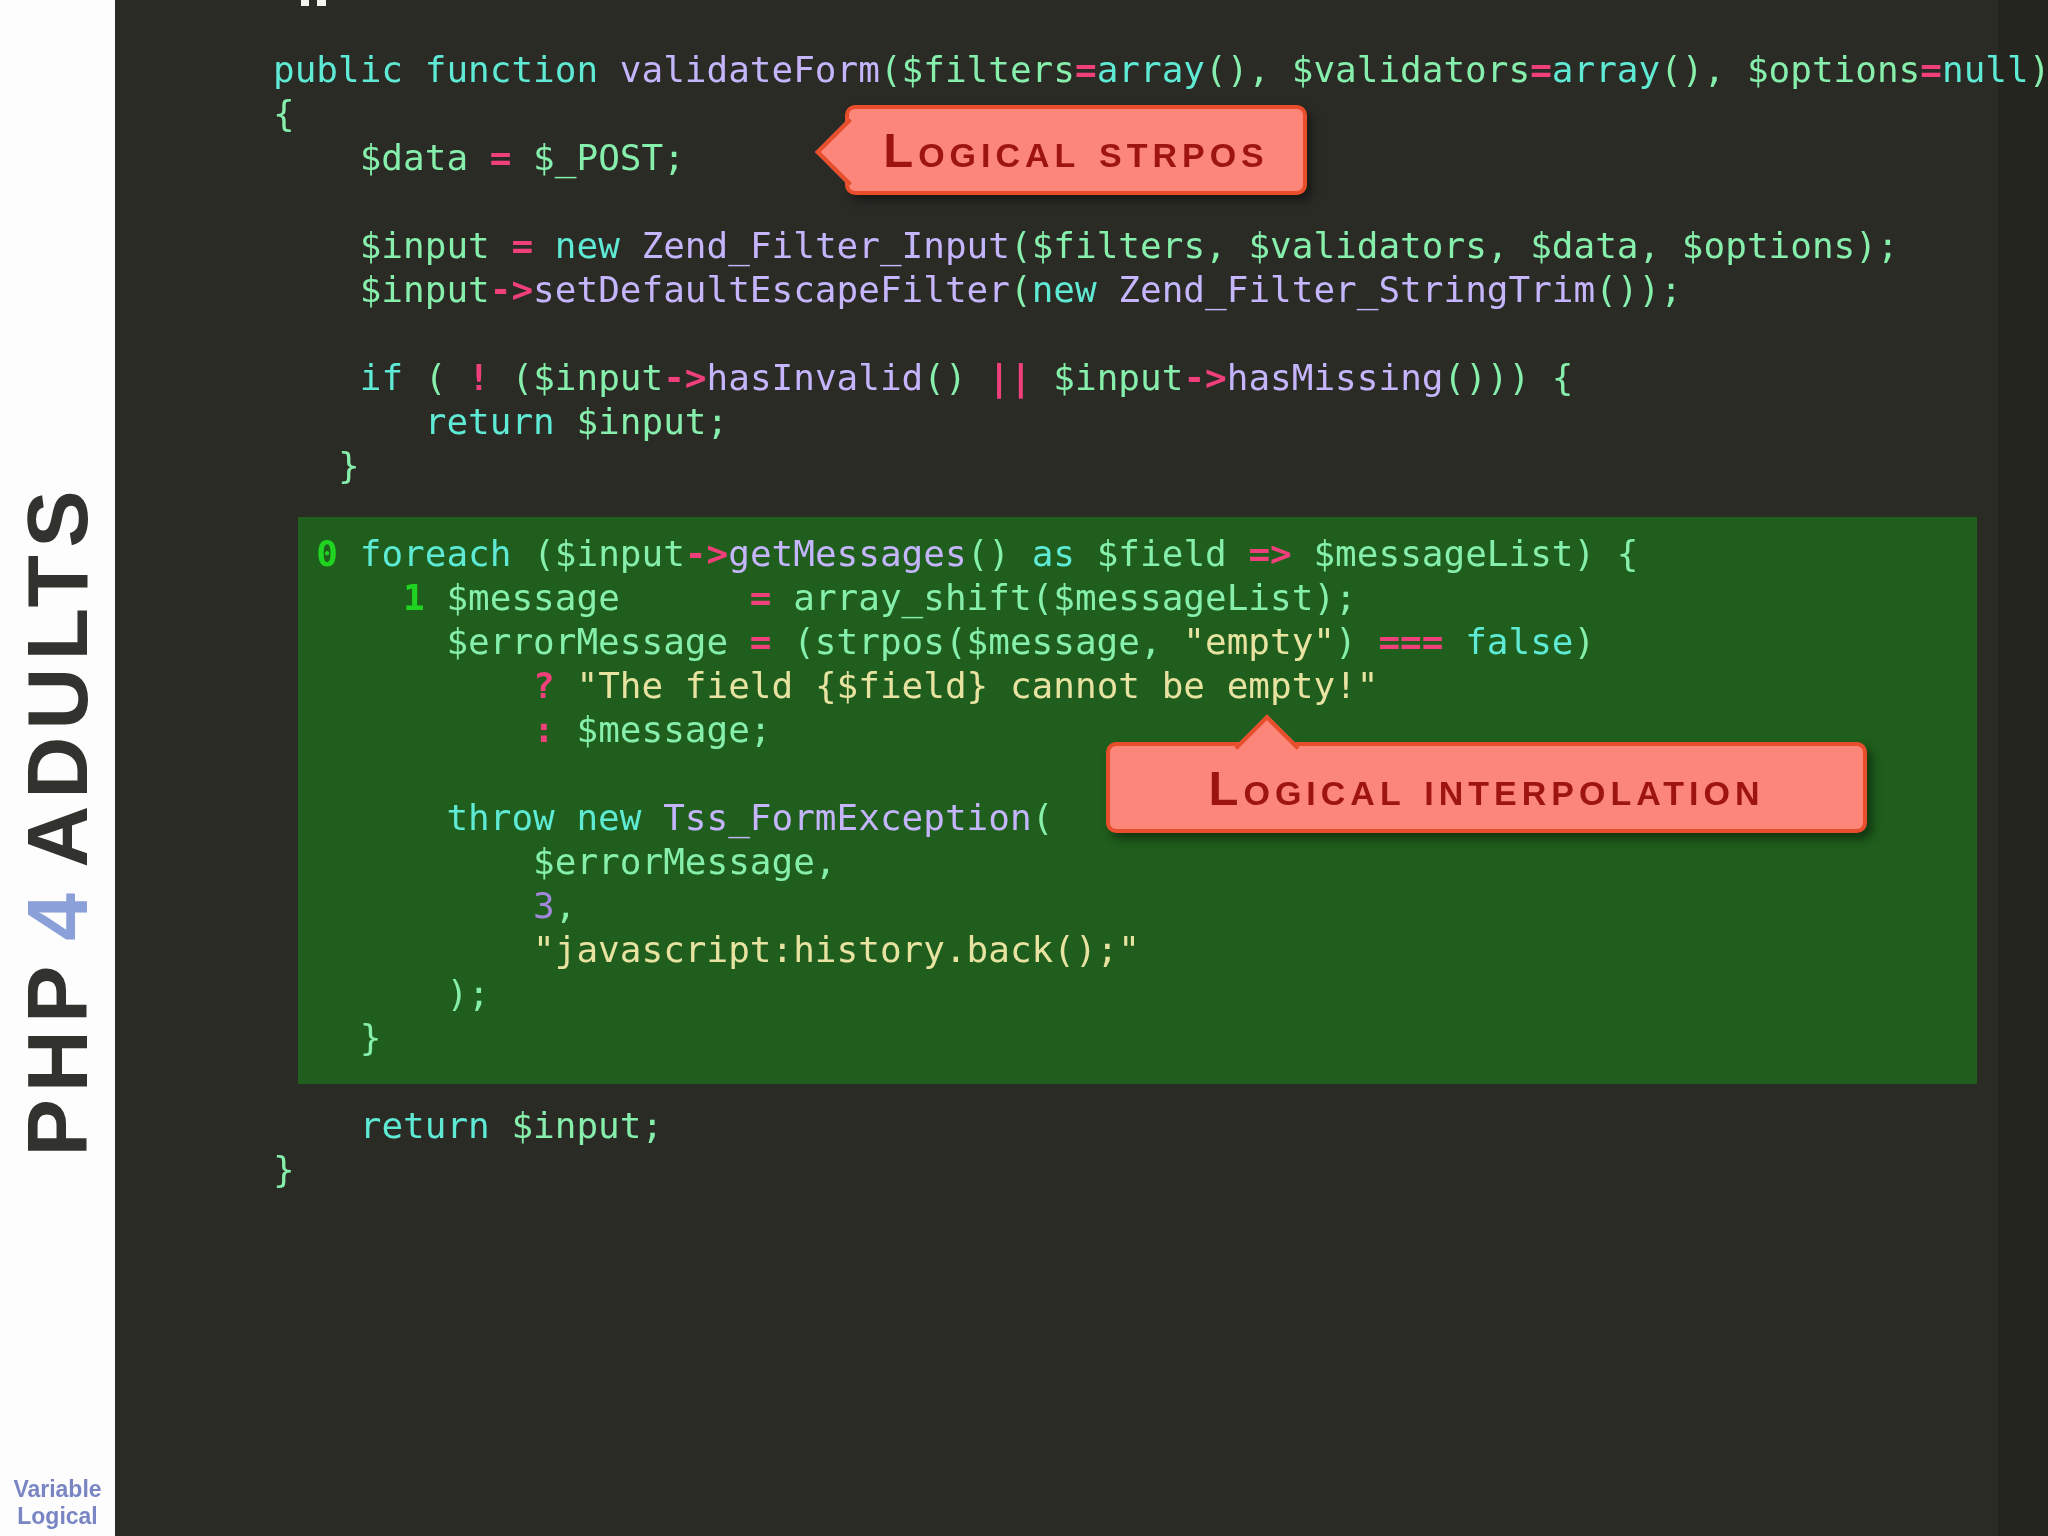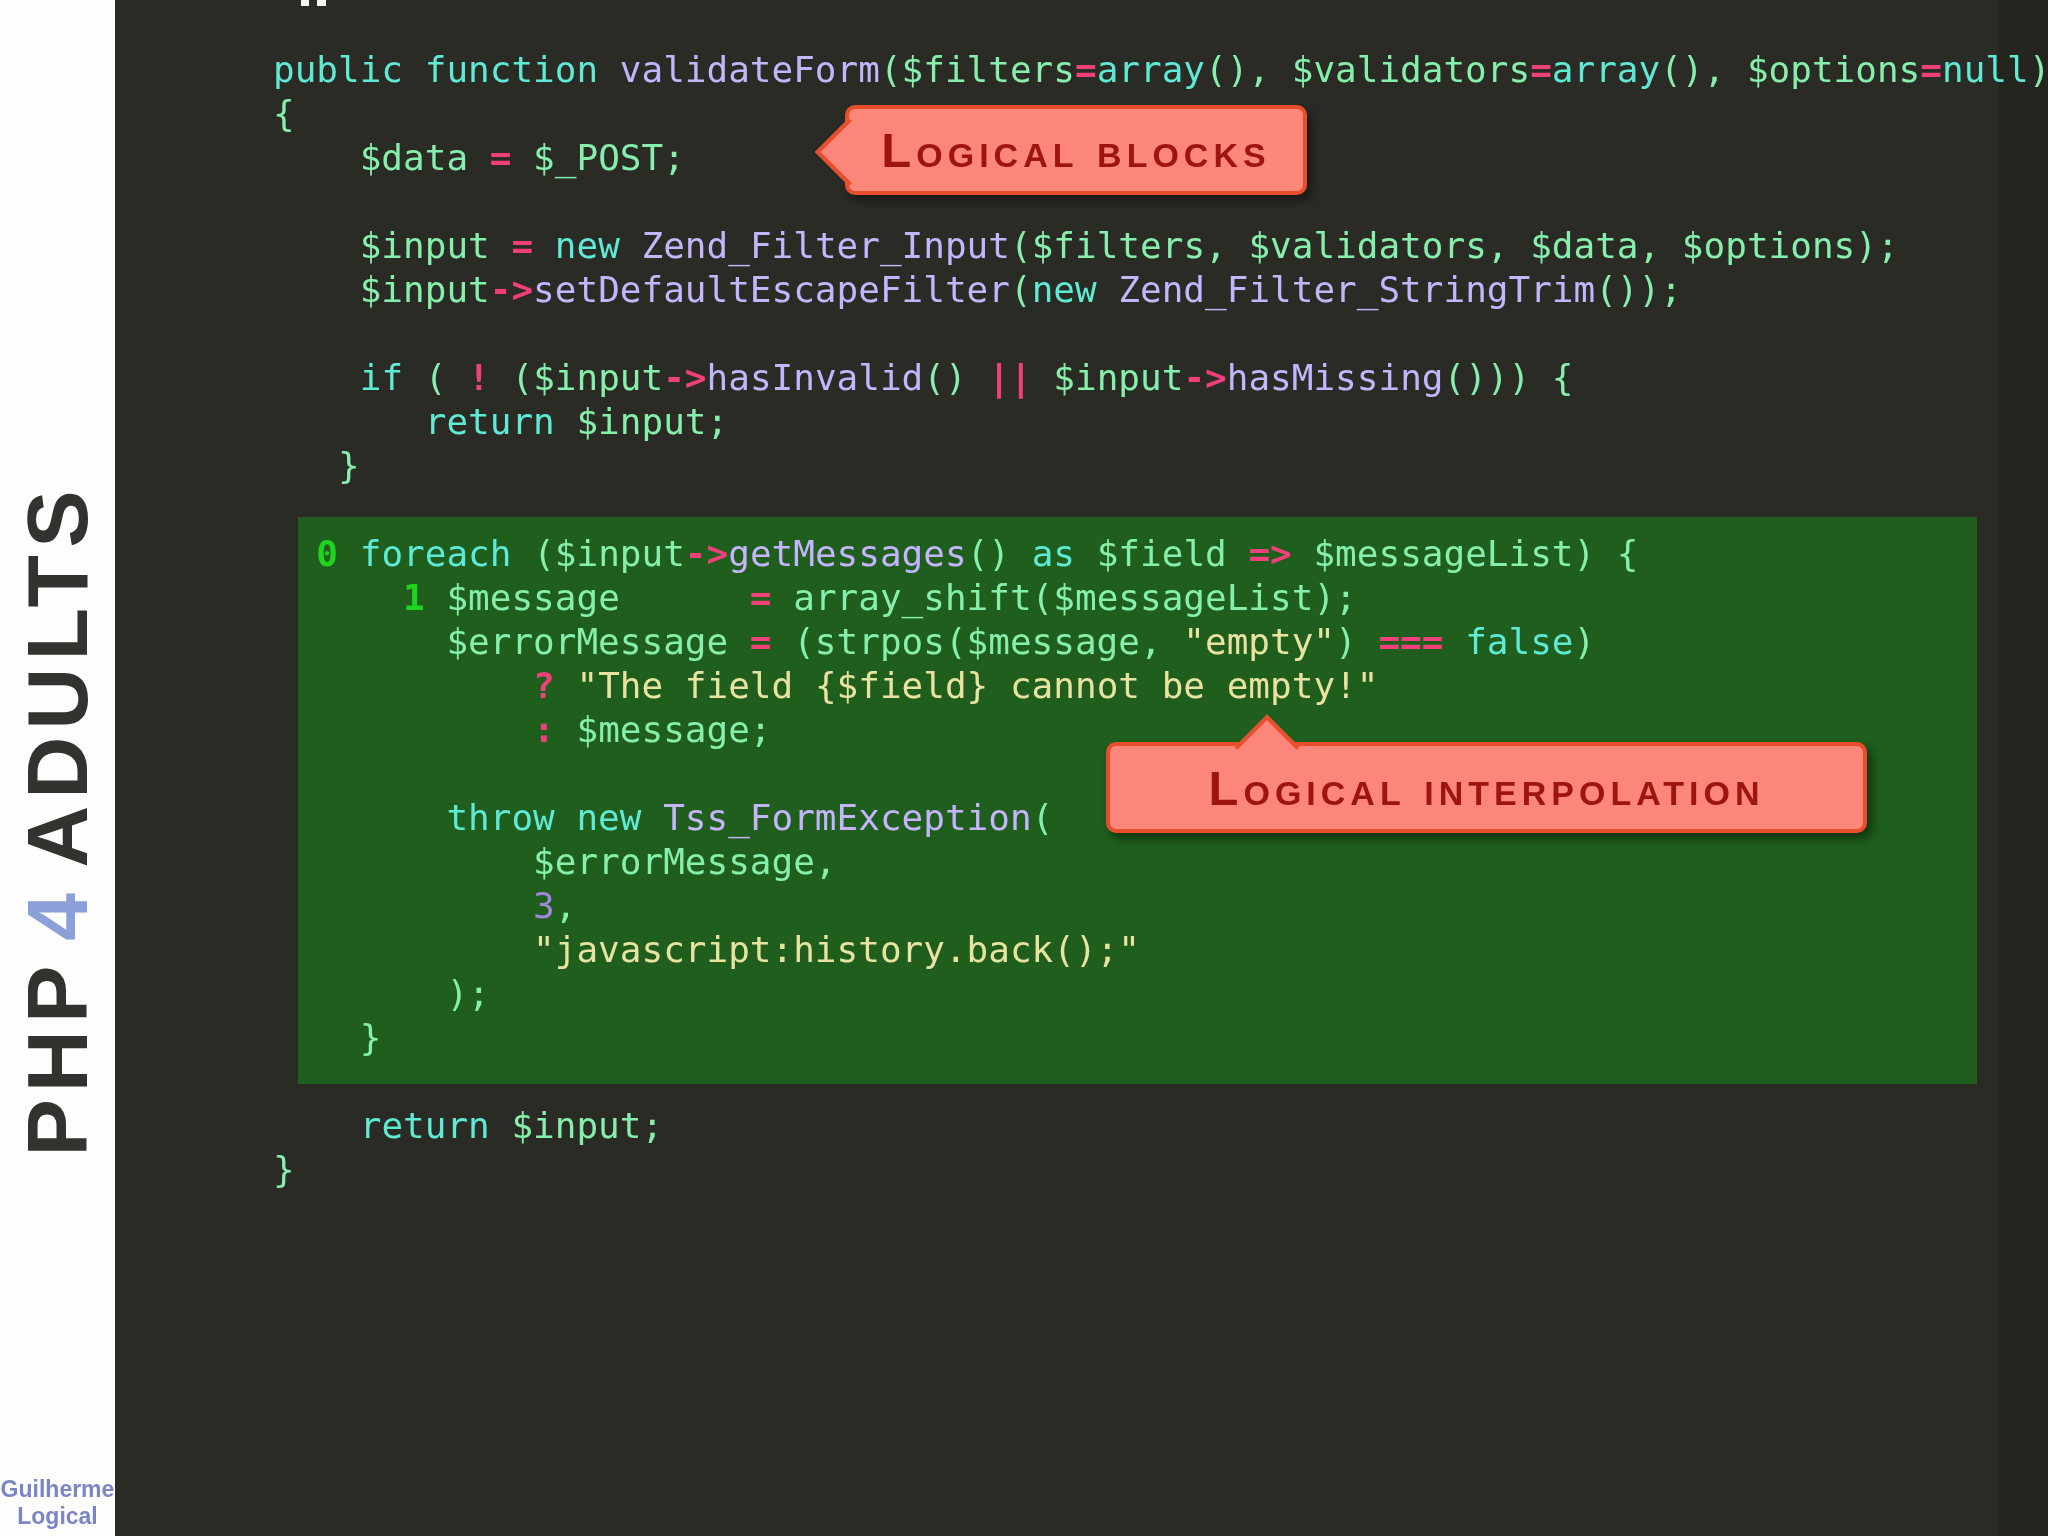--- a/index.html
+++ b/index.html
@@ -87,30 +87,30 @@
   <div class="right-shade"></div>
   <div class="green-block"></div>
 
   <div class="frag a"></div>
   <div class="frag b"></div>
 
   <div class="code"><div class="ln"><span class="tok-kw">public function </span><span class="tok-fn">validateForm</span><span class="tok-pl">($filters</span><span class="tok-op">=</span><span class="tok-kw">array</span><span class="tok-pl">(), $validators</span><span class="tok-op">=</span><span class="tok-kw">array</span><span class="tok-pl">(), $options</span><span class="tok-op">=</span><span class="tok-kw">null</span><span class="tok-pl">)</span></div><div class="ln"><span class="tok-pl">{</span></div><div class="ln"><span class="tok-pl">    $data </span><span class="tok-op">=</span><span class="tok-pl"> $_POST;</span></div><div class="ln"> </div><div class="ln"><span class="tok-pl">    $input </span><span class="tok-op">=</span><span class="tok-pl"> </span><span class="tok-kw">new</span><span class="tok-pl"> </span><span class="tok-fn">Zend_Filter_Input</span><span class="tok-pl">($filters, $validators, $data, $options);</span></div><div class="ln"><span class="tok-pl">    $input</span><span class="tok-op">-&gt;</span><span class="tok-fn">setDefaultEscapeFilter</span><span class="tok-pl">(</span><span class="tok-kw">new</span><span class="tok-pl"> </span><span class="tok-fn">Zend_Filter_StringTrim</span><span class="tok-pl">());</span></div><div class="ln"> </div><div class="ln"><span class="tok-pl">    </span><span class="tok-kw">if</span><span class="tok-pl"> ( </span><span class="tok-op">!</span><span class="tok-pl"> ($input</span><span class="tok-op">-&gt;</span><span class="tok-fn">hasInvalid</span><span class="tok-pl">() </span><span class="tok-op">||</span><span class="tok-pl"> $input</span><span class="tok-op">-&gt;</span><span class="tok-fn">hasMissing</span><span class="tok-pl">())) {</span></div><div class="ln"><span class="tok-pl">       </span><span class="tok-kw">return</span><span class="tok-pl"> $input;</span></div><div class="ln"><span class="tok-pl">   }</span></div><div class="ln"> </div><div class="ln"><span class="tok-pl">  </span><span class="tok-mk">0</span><span class="tok-pl"> </span><span class="tok-kw">foreach</span><span class="tok-pl"> ($input</span><span class="tok-op">-&gt;</span><span class="tok-fn">getMessages</span><span class="tok-pl">() </span><span class="tok-kw">as</span><span class="tok-pl"> $field </span><span class="tok-op">=&gt;</span><span class="tok-pl"> $messageList) {</span></div><div class="ln"><span class="tok-pl">      </span><span class="tok-mk">1</span><span class="tok-pl"> $message      </span><span class="tok-op">=</span><span class="tok-pl"> array_shift($messageList);</span></div><div class="ln"><span class="tok-pl">        $errorMessage </span><span class="tok-op">=</span><span class="tok-pl"> (strpos($message, </span><span class="tok-str">"empty"</span><span class="tok-pl">) </span><span class="tok-op">===</span><span class="tok-pl"> </span><span class="tok-kw">false</span><span class="tok-pl">)</span></div><div class="ln"><span class="tok-pl">            </span><span class="tok-op">?</span><span class="tok-pl"> </span><span class="tok-str">"The field {$field} cannot be empty!"</span></div><div class="ln"><span class="tok-pl">            </span><span class="tok-op">:</span><span class="tok-pl"> $message;</span></div><div class="ln"> </div><div class="ln"><span class="tok-pl">        </span><span class="tok-kw">throw new</span><span class="tok-pl"> </span><span class="tok-fn">Tss_FormException</span><span class="tok-pl">(</span></div><div class="ln"><span class="tok-pl">            $errorMessage,</span></div><div class="ln"><span class="tok-pl">            </span><span class="tok-num">3</span><span class="tok-pl">,</span></div><div class="ln"><span class="tok-pl">            </span><span class="tok-str">"javascript:history.back();"</span></div><div class="ln"><span class="tok-pl">        );</span></div><div class="ln"><span class="tok-pl">    }</span></div><div class="ln"> </div><div class="ln"><span class="tok-pl">    </span><span class="tok-kw">return</span><span class="tok-pl"> $input;</span></div><div class="ln"><span class="tok-pl">}</span></div></div>
 
   <div class="callout co-logical">
     <div class="diamond"></div>
-    <span>Logical blocks</span>
+    <span>Logical strpos</span>
   </div>
 
   <div class="callout co-variable">
     <div class="diamond"></div>
     <span>Logical interpolation</span>
   </div>
 </div>
 
 <div class="sidebar">
   <div class="vtitle">
     <span>PHP</span><span class="num4">4</span><span>ADULTS</span>
   </div>
   <div class="author">
-    <div>Guilherme</div>
+    <div>Variable</div>
     <div>Logical</div>
   </div>
 </div>
 
 </body></html>

